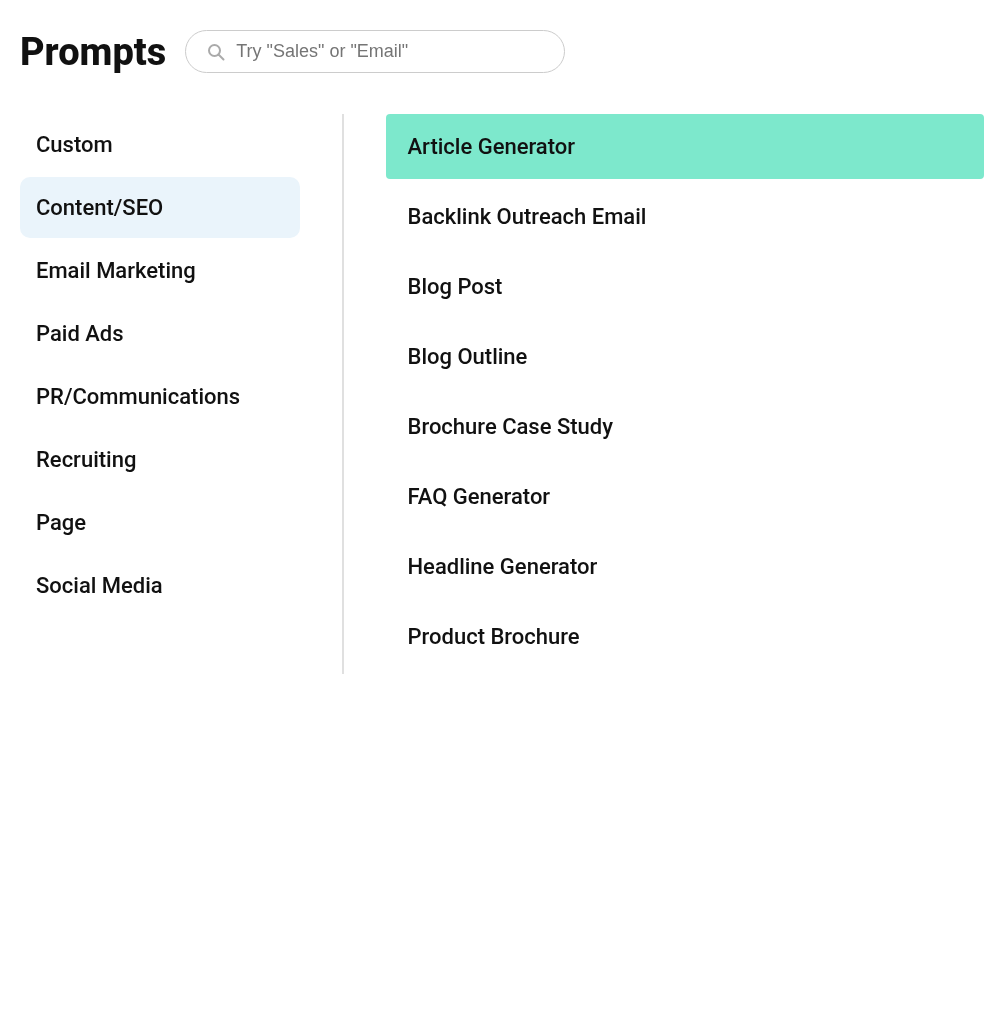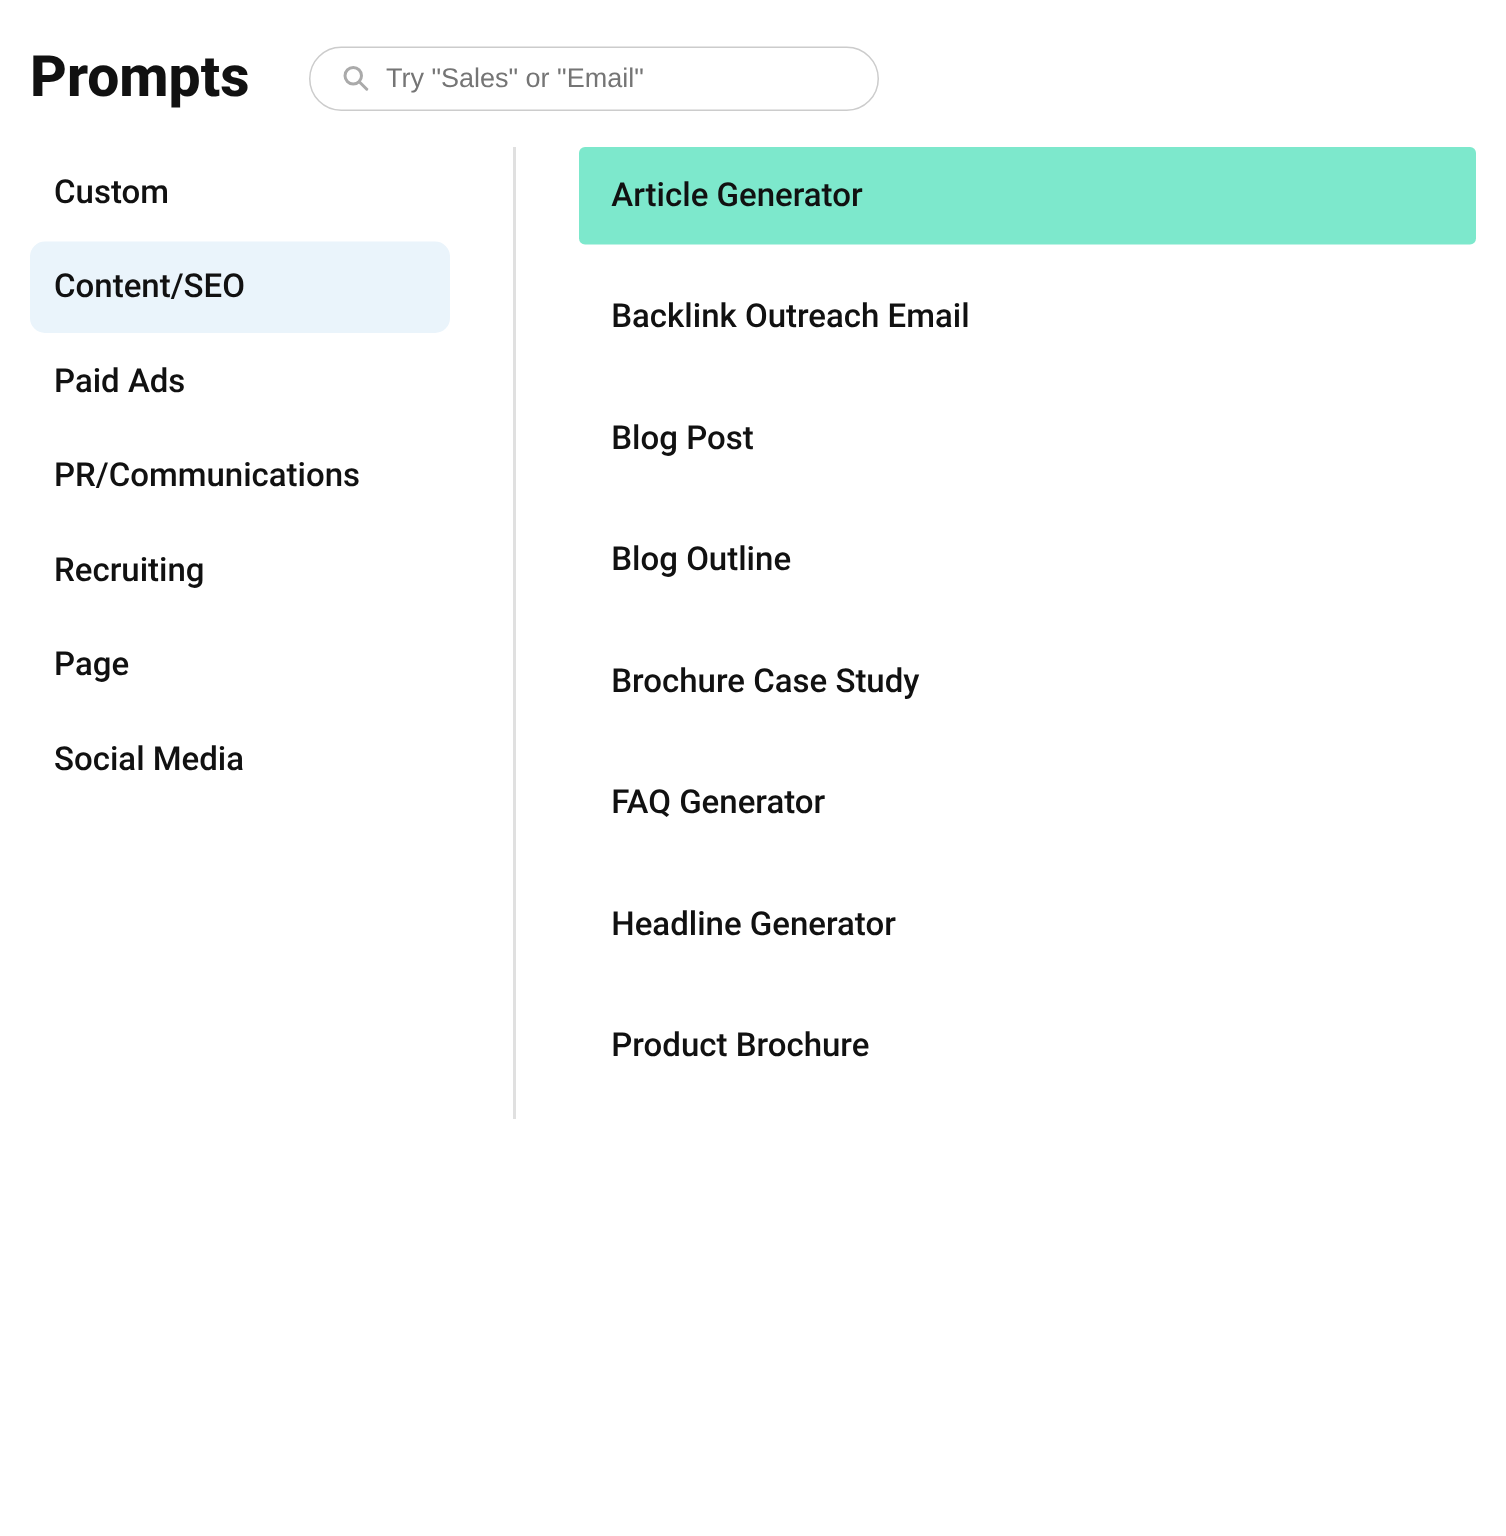--- a/index.html
+++ b/index.html
@@ -11,23 +11,23 @@
     body {
       background: #ffffff;
       font-family: -apple-system, BlinkMacSystemFont, 'Segoe UI', Roboto, sans-serif;
       width: 1004px;
       min-height: 1024px;
       padding: 30px 20px 30px 20px;
     }
 
     .header {
       display: flex;
-      align-items: center;
-      gap: 40px;
-      margin-bottom: 24px;
+      align-items: flex-start;
+      gap: 19px;
+      margin-bottom: 40px;
     }
 
     .page-title {
       font-size: 38px;
       font-weight: 800;
       color: #111111;
       white-space: nowrap;
     }
 
     .search-container {
@@ -94,21 +94,21 @@
       padding-left: 20px;
     }
 
     .prompt-item {
       padding: 20px 22px;
       font-size: 22px;
       font-weight: 500;
       color: #111111;
       cursor: pointer;
       border-radius: 4px;
-      margin-bottom: 16px;
+      margin-bottom: 5px;
     }
 
     .prompt-item.active {
       background: #7de8cc;
       color: #111111;
     }
   </style>
 </head>
 <body>
 
@@ -124,20 +124,21 @@
     <input class="search-input" type="text" placeholder="Try &quot;Sales&quot; or &quot;Email&quot;" style="">
   </div>
 </div>
 
 <div class="main-content">
 
   <div class="sidebar">
 
   <div class="sidebar-item">Custom</div>
       <div class="sidebar-item active">Content/SEO</div>
+      <div class="sidebar-item">Email Marketing</div>
       <div class="sidebar-item">Paid Ads</div>
       <div class="sidebar-item">PR/Communications</div>
       <div class="sidebar-item">Recruiting</div>
       <div class="sidebar-item">Page</div>
       <div class="sidebar-item">Social Media</div>
     </div>
 
   <div class="divider"></div>
 
   <div class="prompt-list">

